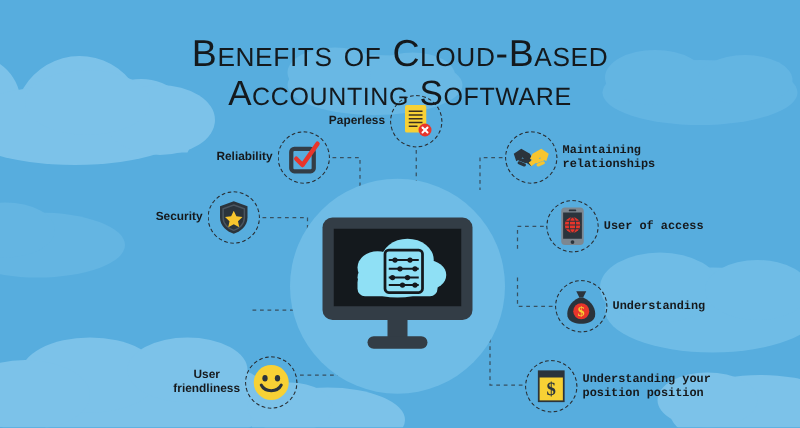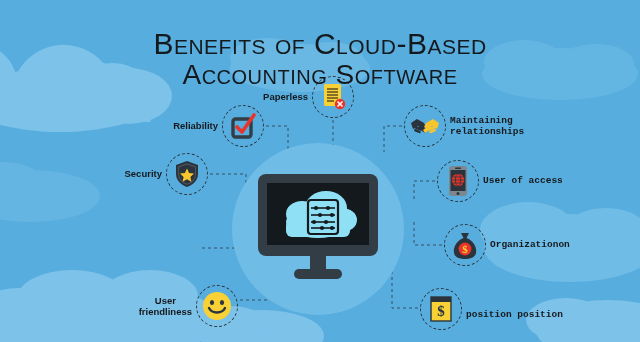--- a/index.html
+++ b/index.html
@@ -288,31 +288,31 @@
   <div class="node" style="left:444px; top:224px; width:42px; height:42px;">
     <div class="icon-badge">
       <svg width="28" height="30" viewBox="0 0 28 30">
         <path d="M 10 3 L 18 3 L 15.5 8 L 12.5 8 Z" fill="#2B343C"></path>
         <path d="M 12.5 8 L 15.5 8 C 23 11 26 18 25 23 C 24 28 18 29 14 29
                  C 10 29 4 28 3 23 C 2 18 5 11 12.5 8 Z" fill="#2B343C"></path>
         <circle cx="14" cy="19" r="6.4" fill="#E8352B"></circle>
         <text x="14" y="23" font-family="Liberation Serif, serif" font-size="11" font-weight="bold" fill="#F7D135" text-anchor="middle">$</text>
       </svg>
     </div>
-    <span class="lbl right">Organizationon</span>
+    <span class="lbl right">Understanding</span>
   </div>
 
   <div class="node" style="left:420px; top:288px; width:42px; height:42px;">
     <div class="icon-badge">
       <svg width="24" height="28" viewBox="0 0 24 28">
         <rect x="2" y="2" width="20" height="24" fill="#F7D135"></rect>
         <rect x="2" y="2" width="20" height="5" fill="#2B343C"></rect>
         <rect x="2" y="2" width="20" height="24" fill="none" stroke="#2B343C" stroke-width="1.4"></rect>
         <text x="12" y="21" font-family="Liberation Serif, serif" font-size="15" font-weight="bold" fill="#2B343C" text-anchor="middle">$</text>
       </svg>
     </div>
     <span class="lbl right">
-      <br>
+      <span>Understanding your</span><br>
       <span>position position</span>
     </span>
   </div>
 
 </div>
 
 </body></html>

